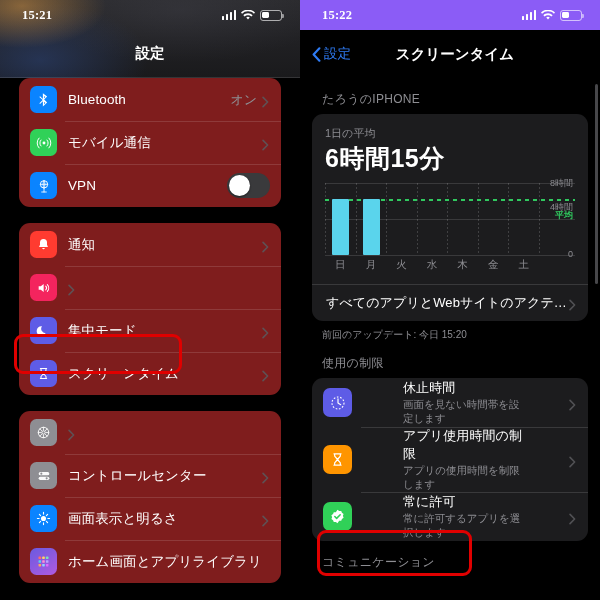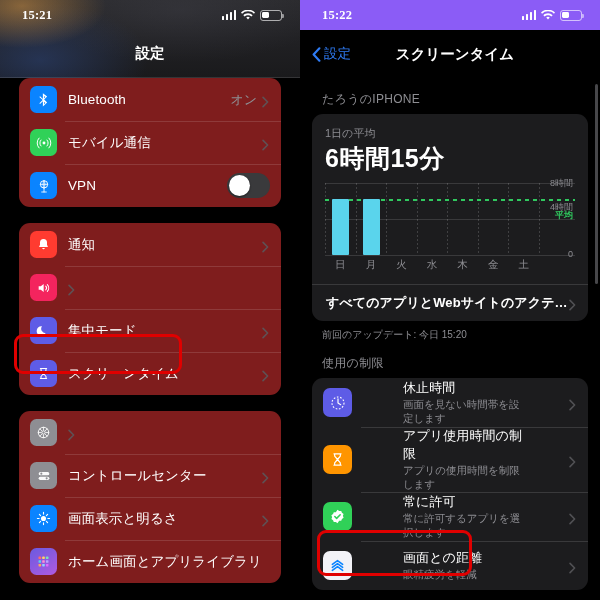--- a/index.html
+++ b/index.html
@@ -124,21 +124,21 @@
   .bar { position: absolute; bottom: 0; width: 17px; background: #5ad4ec; border-radius: 1px; }
   .ylab { position: absolute; right: -40px; color: #8e8e93; font-size: 9px; transform: translateY(-50%); }
   .ylab.avg { color: #30c95f; font-weight: bold; }
   .xaxis { display: flex; margin-right: 42px; margin-top: 3px; position: relative; height: 16px; }
   .xlab { position: absolute; color: #8e8e93; font-size: 10.5px; transform: translateX(-50%); }
 
   .card-row {
     display: flex; align-items: center; min-height: 37px; padding: 0 0 0 14px; position: relative;
     border-top: .5px solid rgba(255,255,255,.13);
   }
-  .card-row .label { font-size: 13px; font-weight: bold; }
+  .card-row .label { font-size: 13px; }
 
   .footnote { color: #8e8e93; font-size: 10px; padding: 7px 0 0 22px; }
 
   
   .row2 { display: flex; align-items: center; min-height: 49px; padding-left: 11px; position: relative; gap: 40px; }
   .row2 + .row2::before, .row2.divtop::before {
     content: ''; position: absolute; left: 49px; right: 0; top: 0; height: .5px;
     background: rgba(255,255,255,.13);
   }
   .icon-lg { width: 29px; height: 29px; border-radius: 7px; flex: none;
@@ -522,40 +522,20 @@
             <span class="t2-title">常に許可</span>
             <span class="t2-sub">常に許可するアプリを選択します</span>
           </span>
           <span class="chev">
             <svg viewBox="0 0 8 13" width="7" height="12">
                 <path d="M1.2 1.2L6.4 6.5 1.2 11.8" stroke="#5a5a5e" stroke-width="1.8" fill="none" stroke-linecap="round" stroke-linejoin="round"></path>
               </svg>
           </span>
         </div>
 
-        <div class="row2">
-          <span class="icon-lg" style="background:#f2f2f7">
-            <svg viewBox="0 0 24 24" width="19" height="19">
-              <g stroke="#0a84ff" stroke-width="2" fill="none" stroke-linecap="round" stroke-linejoin="round">
-                <path d="M5.5 10.5L12 5.8l6.5 4.7"></path>
-                <path d="M5.5 14.3L12 9.6l6.5 4.7"></path>
-                <path d="M5.5 18.1L12 13.4l6.5 4.7"></path>
-              </g>
-            </svg>
-          </span>
-          <span class="txt2">
-            <span class="t2-title">画面との距離</span>
-            <span class="t2-sub">眼精疲労を軽減</span>
-          </span>
-          <span class="chev">
-            <svg viewBox="0 0 8 13" width="7" height="12">
-                <path d="M1.2 1.2L6.4 6.5 1.2 11.8" stroke="#5a5a5e" stroke-width="1.8" fill="none" stroke-linecap="round" stroke-linejoin="round"></path>
-              </svg>
-          </span>
-        </div>
       </div>
 
       <div class="section-hdr">コミュニケーション</div>
 
       <div class="scrollbar" style="top:6px; height:200px;"></div>
 
       <div class="redbox" style="left:17px; top:452px; width:155px; height:46px;"></div>
     </div>
   </div>
 

